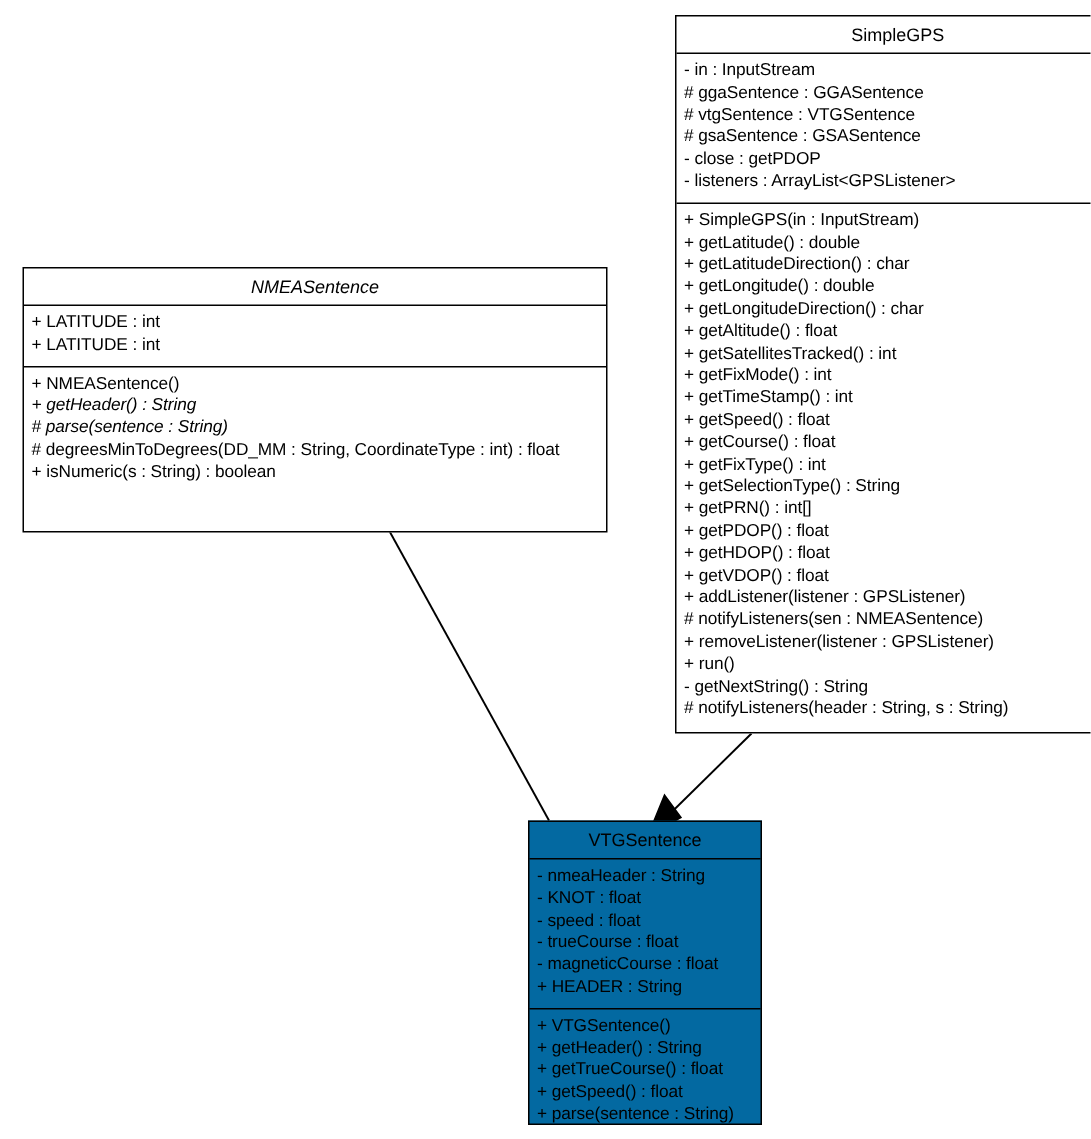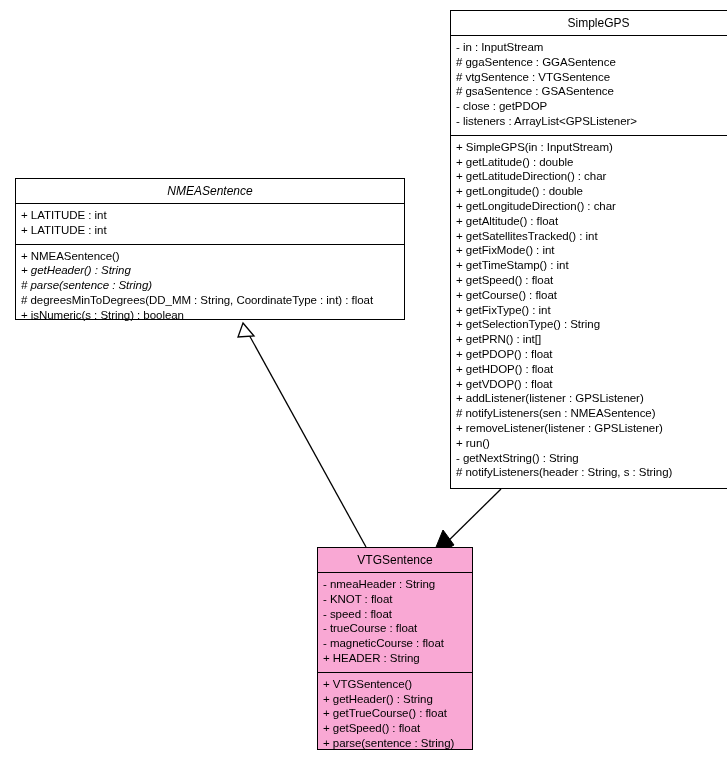--- a/index.html
+++ b/index.html
@@ -36,21 +36,22 @@
     position: absolute;
     box-sizing: border-box;
     border: 1px solid #000000;
     background: #ffffff;
     font-size: 11.5px;
     line-height: 15px;
     color: #000000;
   }
 
   .uml-class.tinted {
-    background: #f9a8d4;
+    background: #0369a1;
+    margin-left: 35px;
   }
 
   .class-title {
     text-align: center;
     padding: 5px 6px 5px 6px;
     font-size: 12px;
     line-height: 14px;
     border-bottom: 1px solid #000000;
     white-space: nowrap;
     overflow: hidden;
@@ -83,21 +84,21 @@
   #class-simplegps {
     left: 450px;
     top: 10px;
     width: 297px;
     height: 479px;
   }
   #class-nmeasentence {
     left: 15px;
     top: 178px;
     width: 390px;
-    height: 142px;
+    height: 177px;
   }
   #class-vtgsentence {
     left: 317px;
     top: 547px;
     width: 156px;
     height: 203px;
   }
 </style>
 </head>
 <body>

